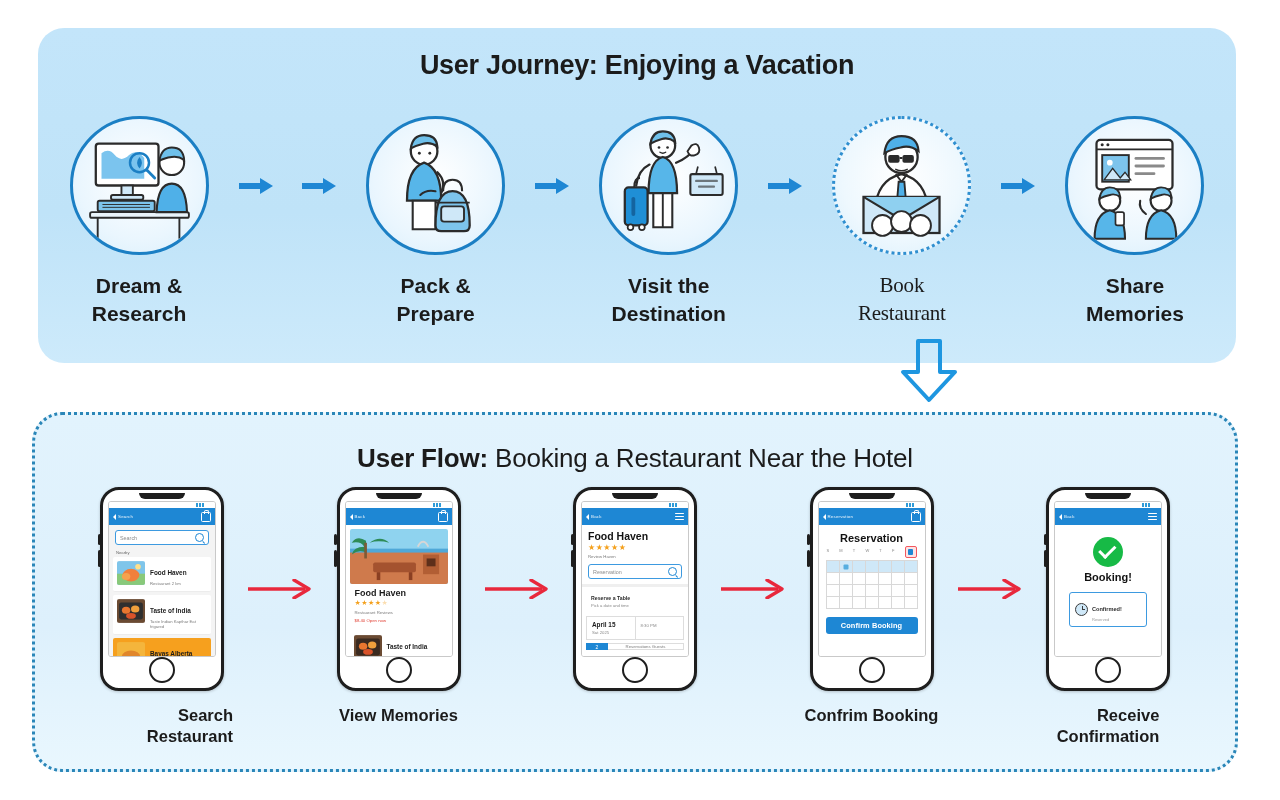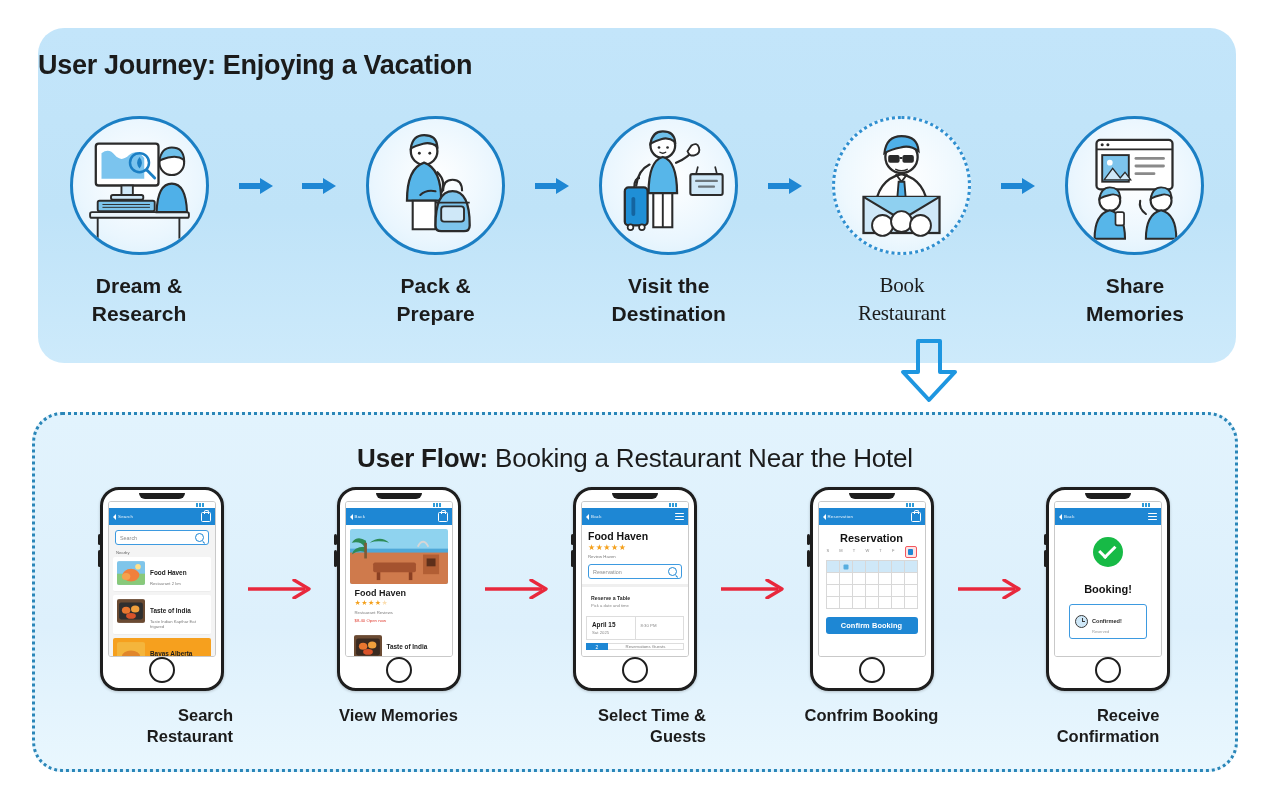--- a/index.html
+++ b/index.html
@@ -24,21 +24,21 @@
     height: 335px;
     background: linear-gradient(180deg, #c3e5fa 0%, #bfe3f8 55%, #cdeafb 100%);
     border-radius: 26px;
     box-sizing: border-box;
   }
   .journey-title {
     position: absolute;
     left: 0;
     top: 22px;
     width: 100%;
-    text-align: left;
+    text-align: center;
     font-size: 27px;
     font-weight: bold;
     color: #1b1b1b;
     letter-spacing: -0.3px;
   }
 
   .journey-steps {
     position: absolute;
     left: 0;
     top: 88px;
@@ -363,21 +363,21 @@
 
   .okwrap { display:flex; flex-direction:column; align-items:center; padding-top:12px; background:#fff; height:100%; box-sizing:border-box; }
   .okcircle {
     width: 30px; height:30px; border-radius:50%; background:#17ba46;
     display:flex; align-items:center; justify-content:center;
   }
   .okcircle .tick {
     width: 13px; height: 7px; border-left:3px solid #fff; border-bottom:3px solid #fff;
     transform: rotate(-45deg) translate(1px,-2px);
   }
-  .ok-title { font-size:11px; font-weight:bold; color:#121212; margin-top:16px; }
+  .ok-title { font-size:11px; font-weight:bold; color:#121212; margin-top:4px; }
   .okcard {
     margin-top: 9px; width: 78px; border:1.3px solid #3d9ae0; border-radius:3px;
     background:#fff; display:flex; align-items:center; gap:4px; padding:4px 5px; box-sizing:border-box;
   }
   .clockic { width:11px; height:11px; border:1.4px solid #3a3a3a; border-radius:50%; position:relative; flex:0 0 auto; background:#cfe8f8; }
   .clockic::before { content:""; position:absolute; left:50%; top:2px; width:1.2px; height:4px; background:#3a3a3a; }
   .clockic::after { content:""; position:absolute; left:50%; top:50%; width:3.4px; height:1.2px; background:#3a3a3a; }
   .okc-t { font-size:5.6px; font-weight:bold; color:#2b2b2b; filter: blur(.3px); }
   .okc-s { font-size:4px; color:#9a9a9a; margin-top:1.5px; filter: blur(.5px); }
 </style>
@@ -785,21 +785,20 @@
               </div>
             </div>
             <div class="bottomrow">
               <span class="blue">2</span>
               <span class="rest">Reservations    Guests</span>
             </div>
           </div>
         </div>
         <div class="home"></div>
       </div>
-      <div class="flabel">Select Time &amp; Guests</div>
     </div>
 
     <div class="farrow">
       <svg width="64" height="20" viewBox="0 0 64 20">
           <line x1="0" y1="10" x2="57" y2="10" stroke="#e8283c" stroke-width="3.4"></line>
           <polyline points="46,1 61,10 46,19" fill="none" stroke="#e8283c" stroke-width="3.4" stroke-linecap="round" stroke-linejoin="round"></polyline>
         </svg>
     </div>
 
     <div class="fstep">

